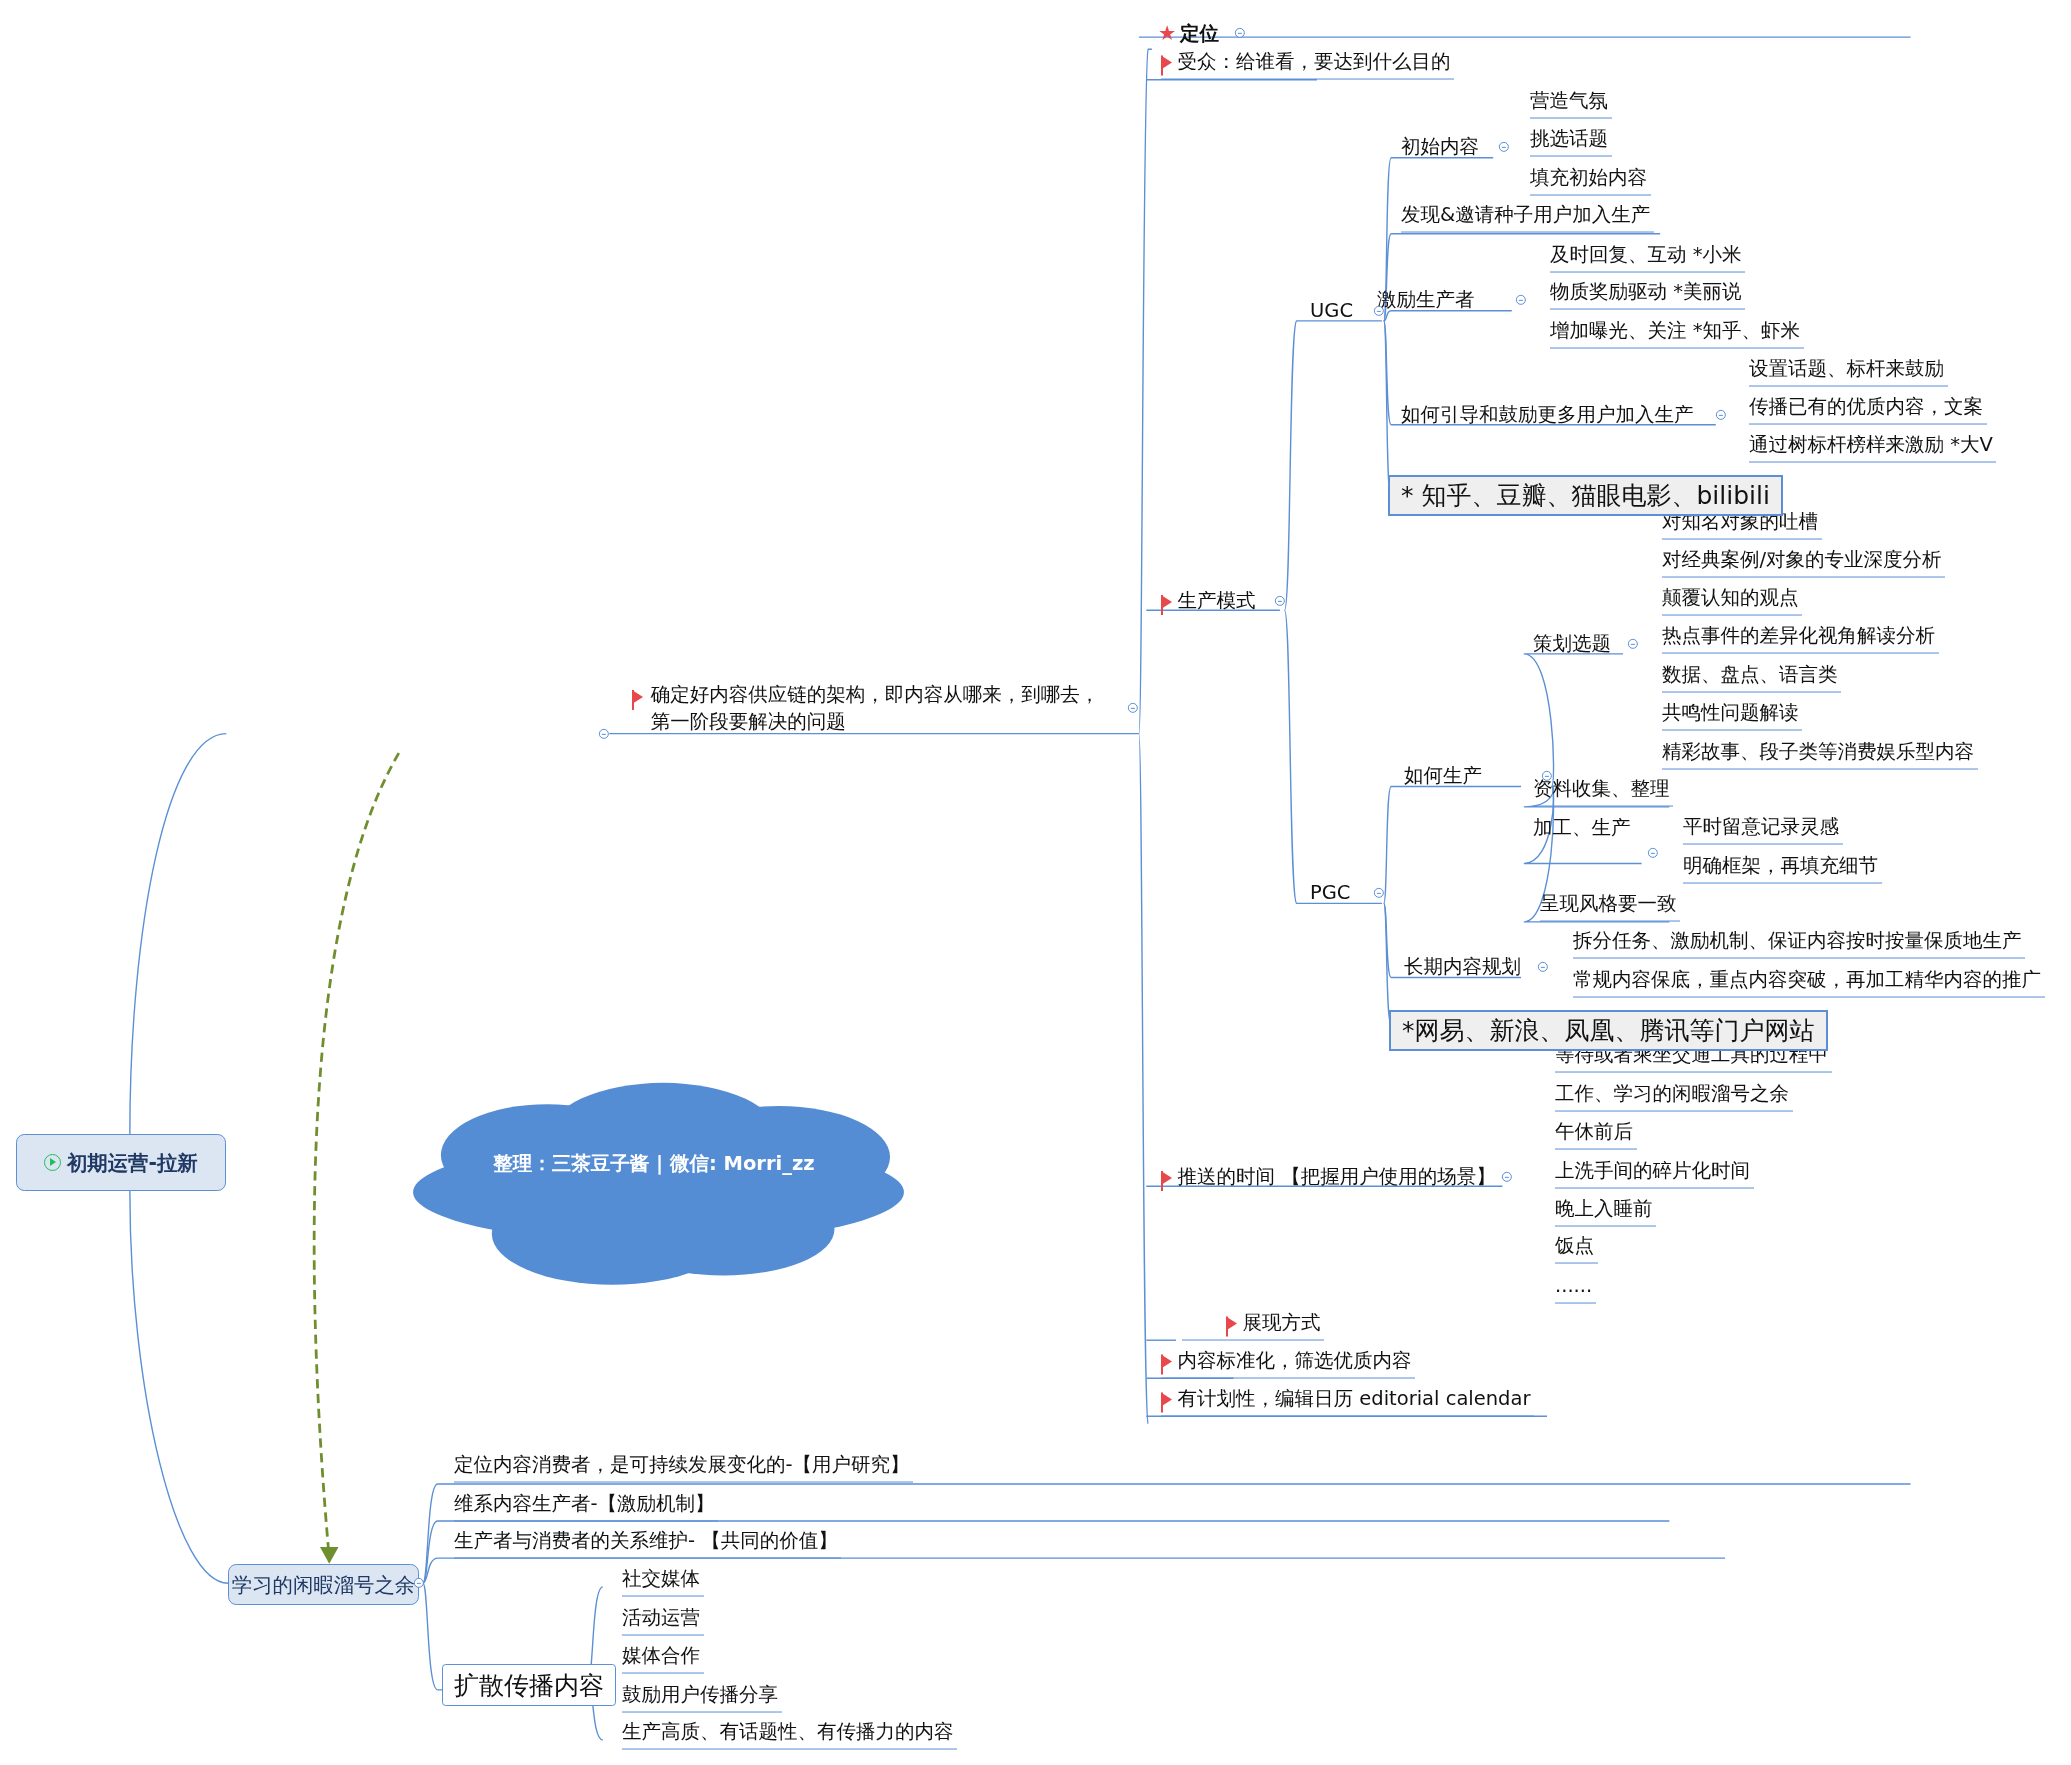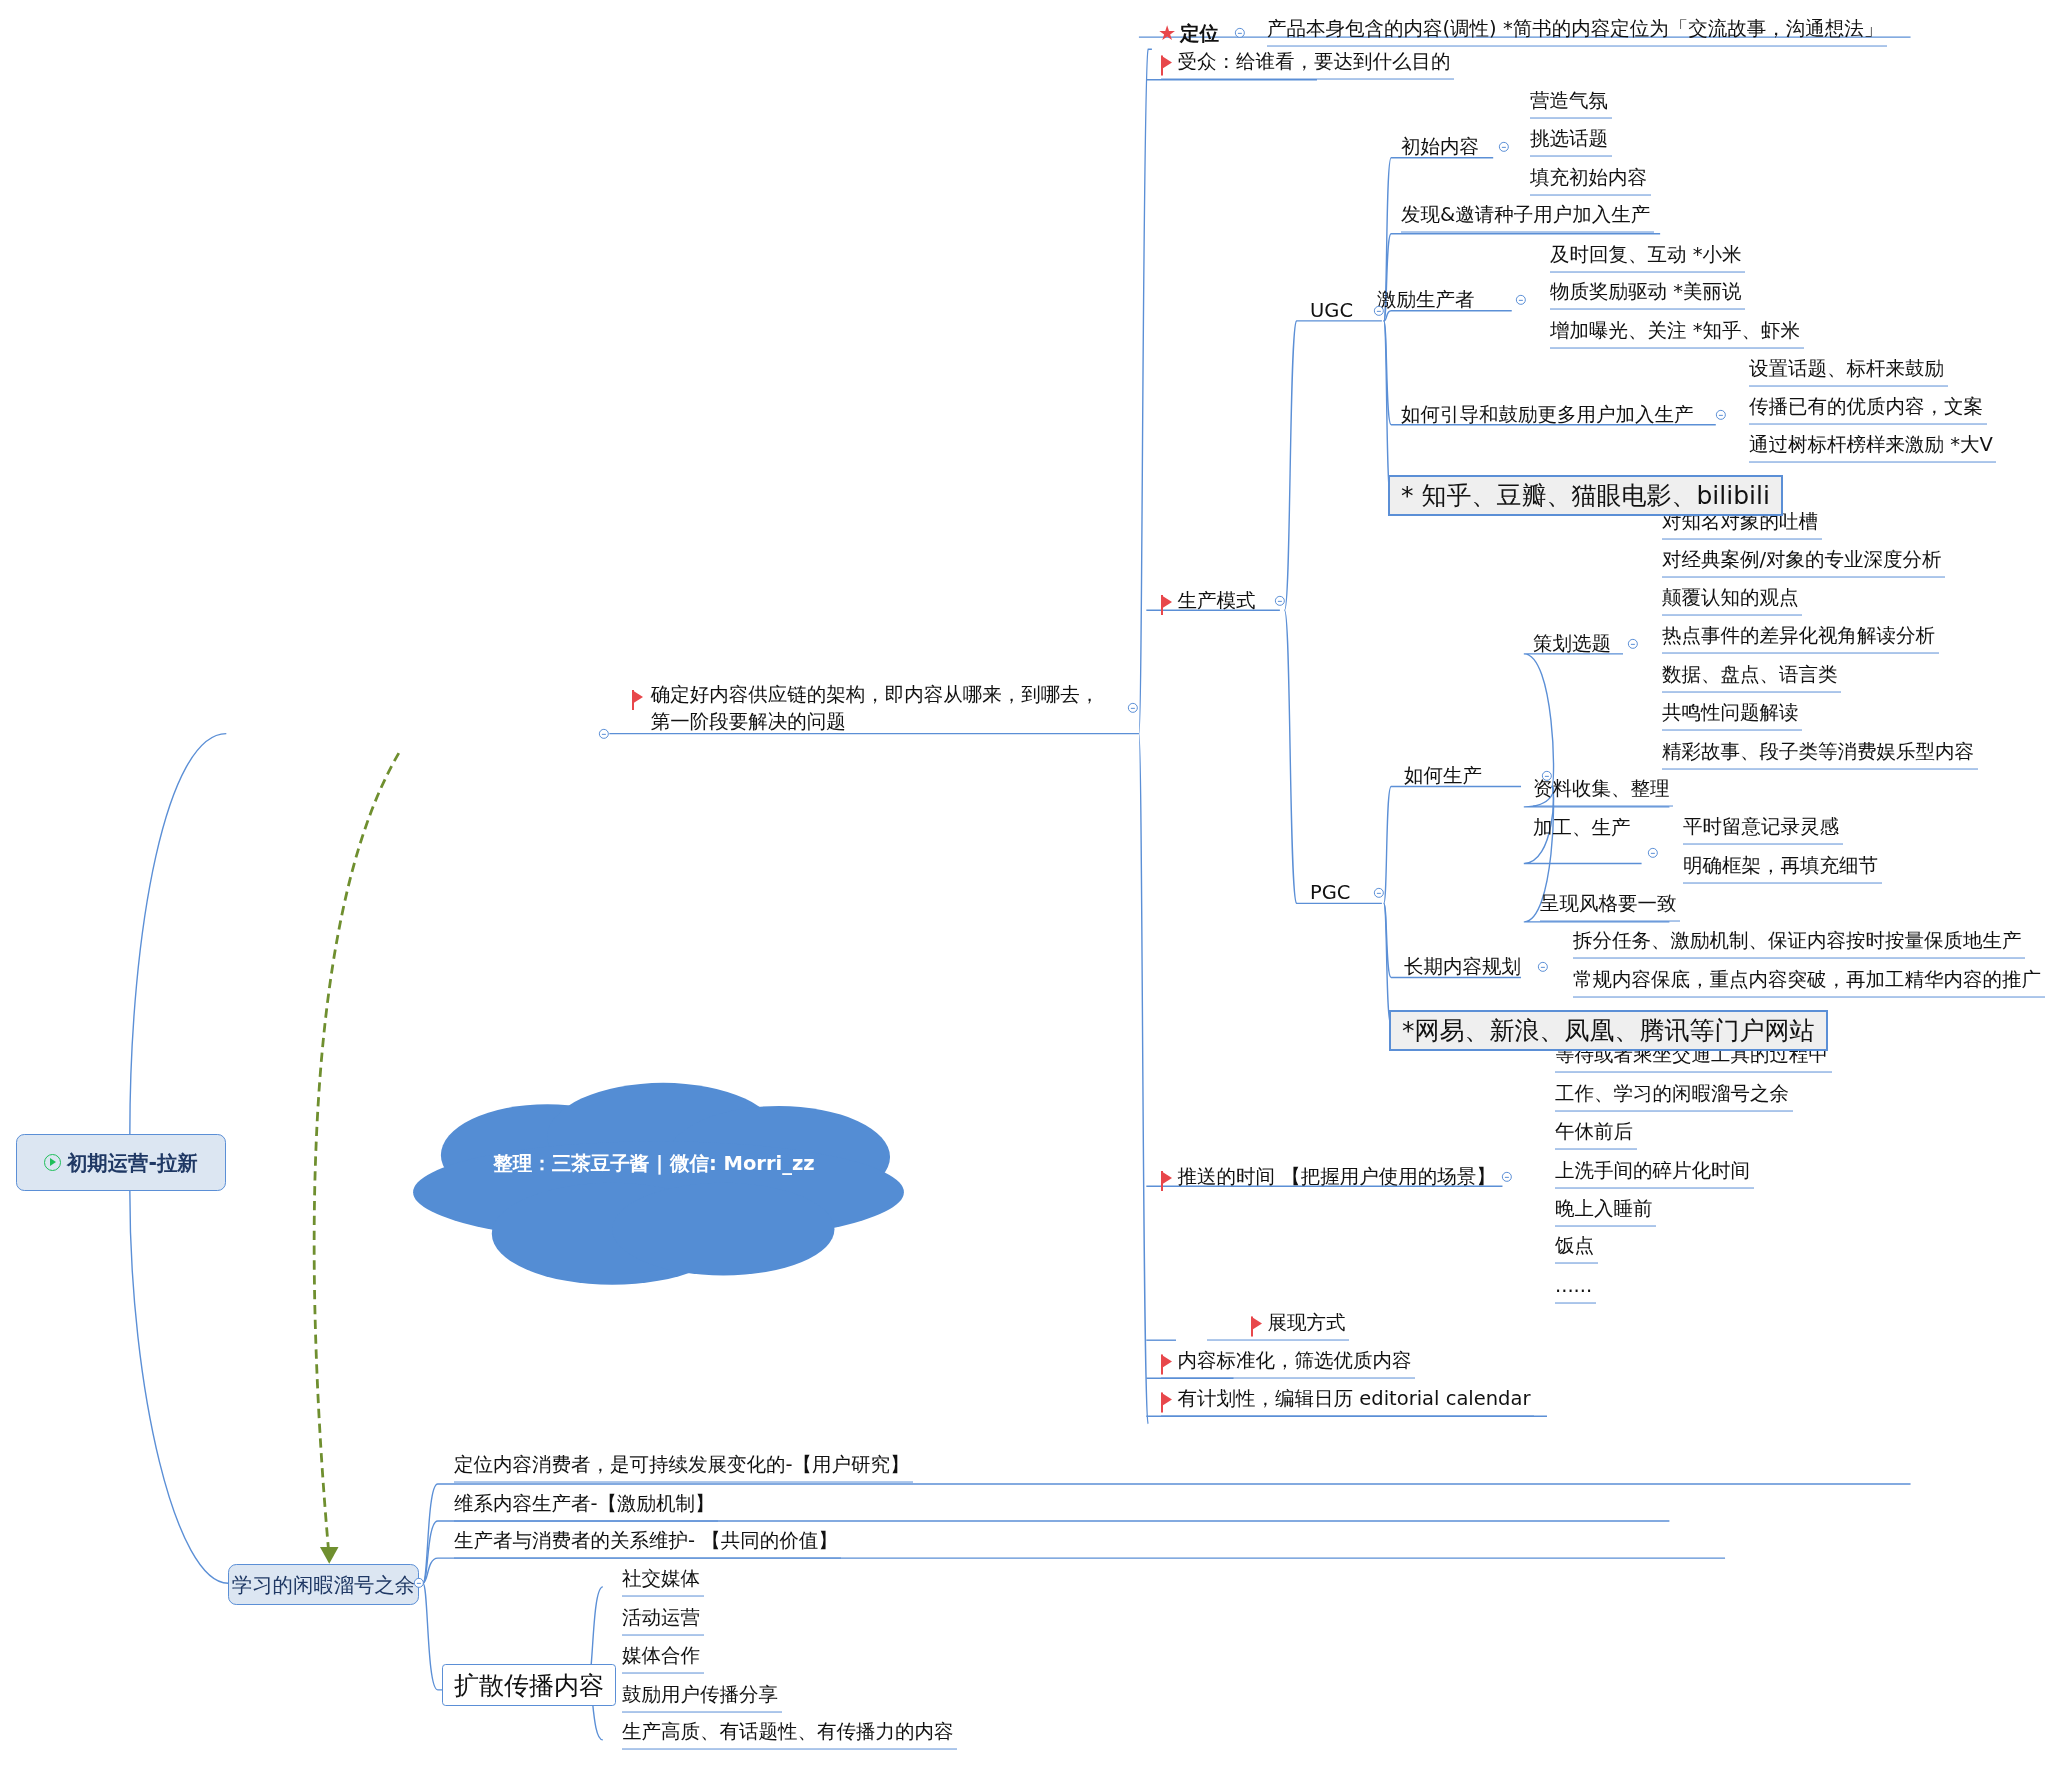--- a/index.html
+++ b/index.html
@@ -72,29 +72,26 @@
 
   <div class="node" style="left:634px;top:708px;line-height:27px;">
     <span class="flag" style="position:absolute;left:-1.9px;top:9.3px;"></span>
     <div style="padding-left:16.7px;">确定好内容供应链的架构，即内容从哪来，到哪去，</div>
     <div style="padding-left:16.7px;">第一阶段要解决的问题</div>
   </div>
 
   <div class="node" style="left:1158px;top:33px;">
     <span class="star">★</span><b>定位</b>
   </div>
-  <div class="node u thin" style="left:1267px;top:37px;padding-left:0;">
-    <span>产品本身包含的内容(调性) *简书的内容定位为「交流故事，沟通想法」</span>
-  </div>
 
   <div id="dyn">
       <div class="node u" style="left: 1161px; top: 70px;"><span class="flag"></span><span>受众：给谁看，要达到什么目的</span></div>
       <div class="node" style="left: 1161px; top: 601px;"><span class="flag"></span><span>生产模式</span></div>
       <div class="node" style="left: 1161px; top: 1177px;"><span class="flag"></span><span>推送的时间 【把握用户使用的场景】</span></div>
-      <div class="node u" style="left: 1207px; top: 1331px; padding-left: 44px;"><span class="flag"></span><span>展现方式</span></div>
+      <div class="node u" style="left: 1182px; top: 1331px; padding-left: 44px;"><span class="flag"></span><span>展现方式</span></div>
       <div class="node u" style="left: 1161px; top: 1369px;"><span class="flag"></span><span>内容标准化，筛选优质内容</span></div>
       <div class="node u" style="left: 1161px; top: 1407px;"><span class="flag"></span><span>有计划性，编辑日历 editorial calendar</span></div>
       <div class="node" style="left: 1310px; top: 311px;"><span>UGC</span></div>
       <div class="node" style="left: 1310px; top: 893px;"><span>PGC</span></div>
       <div class="node" style="left: 1401px; top: 147px;"><span>初始内容</span></div>
       <div class="node u" style="left: 1401px; top: 223px;"><span>发现&amp;邀请种子用户加入生产</span></div>
       <div class="node" style="left: 1377px; top: 300px;"><span>激励生产者</span></div>
       <div class="node" style="left: 1401px; top: 415px;"><span>如何引导和鼓励更多用户加入生产</span></div>
       <div class="node" style="left: 1404px; top: 776px;"><span>如何生产</span></div>
       <div class="node" style="left: 1404px; top: 967px;"><span>长期内容规划</span></div>

